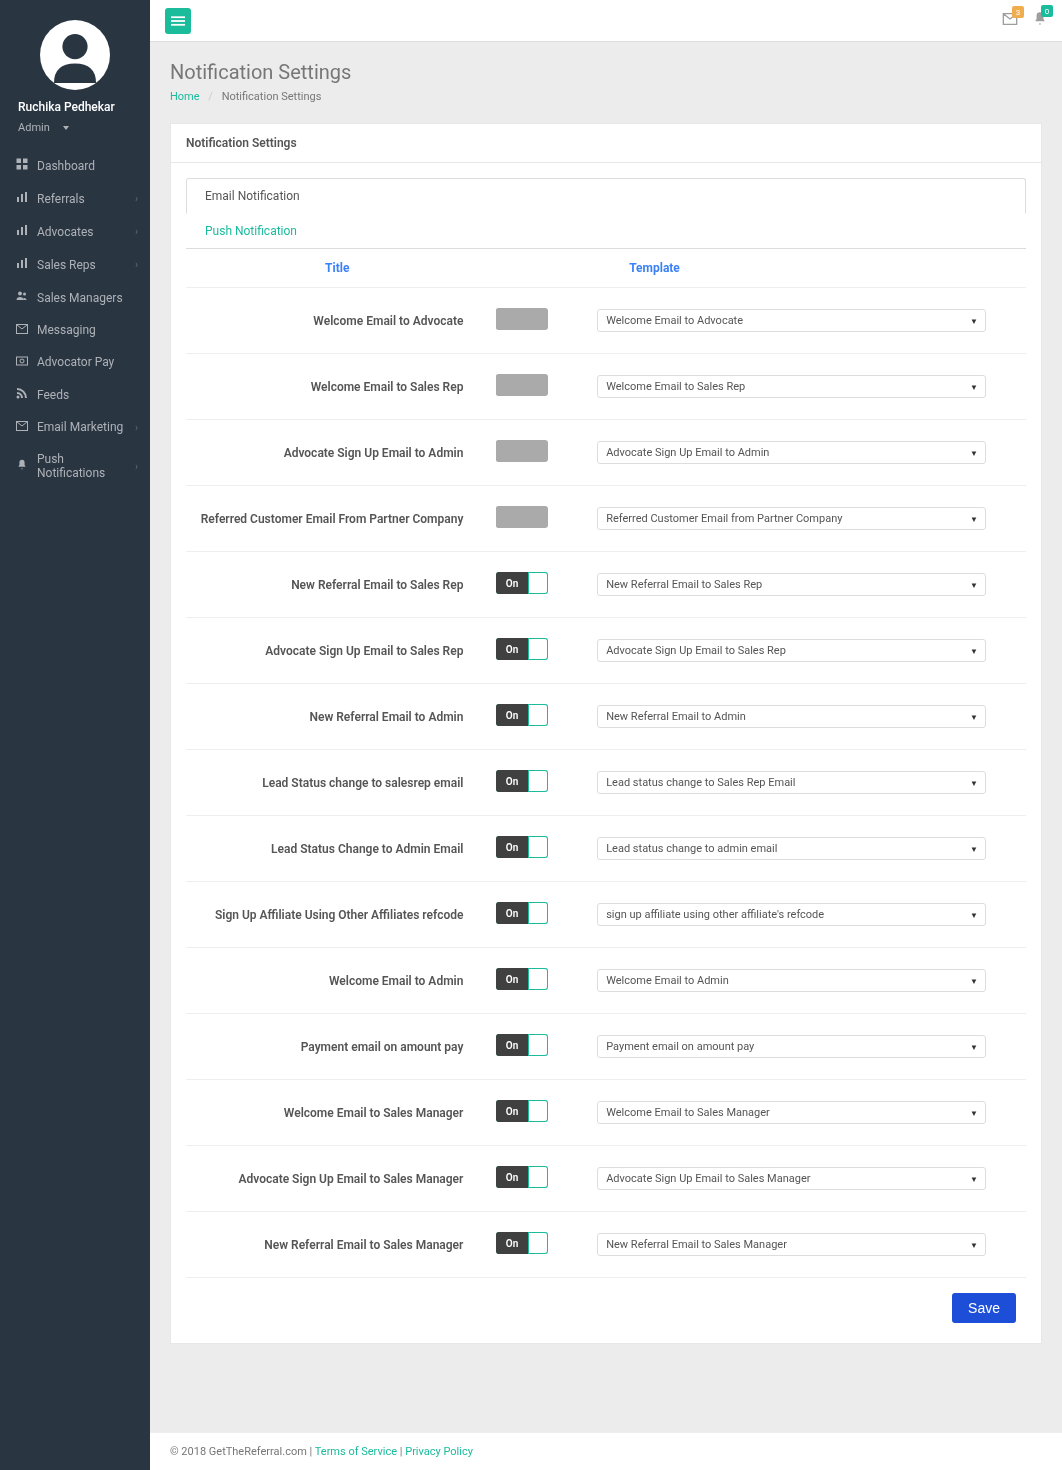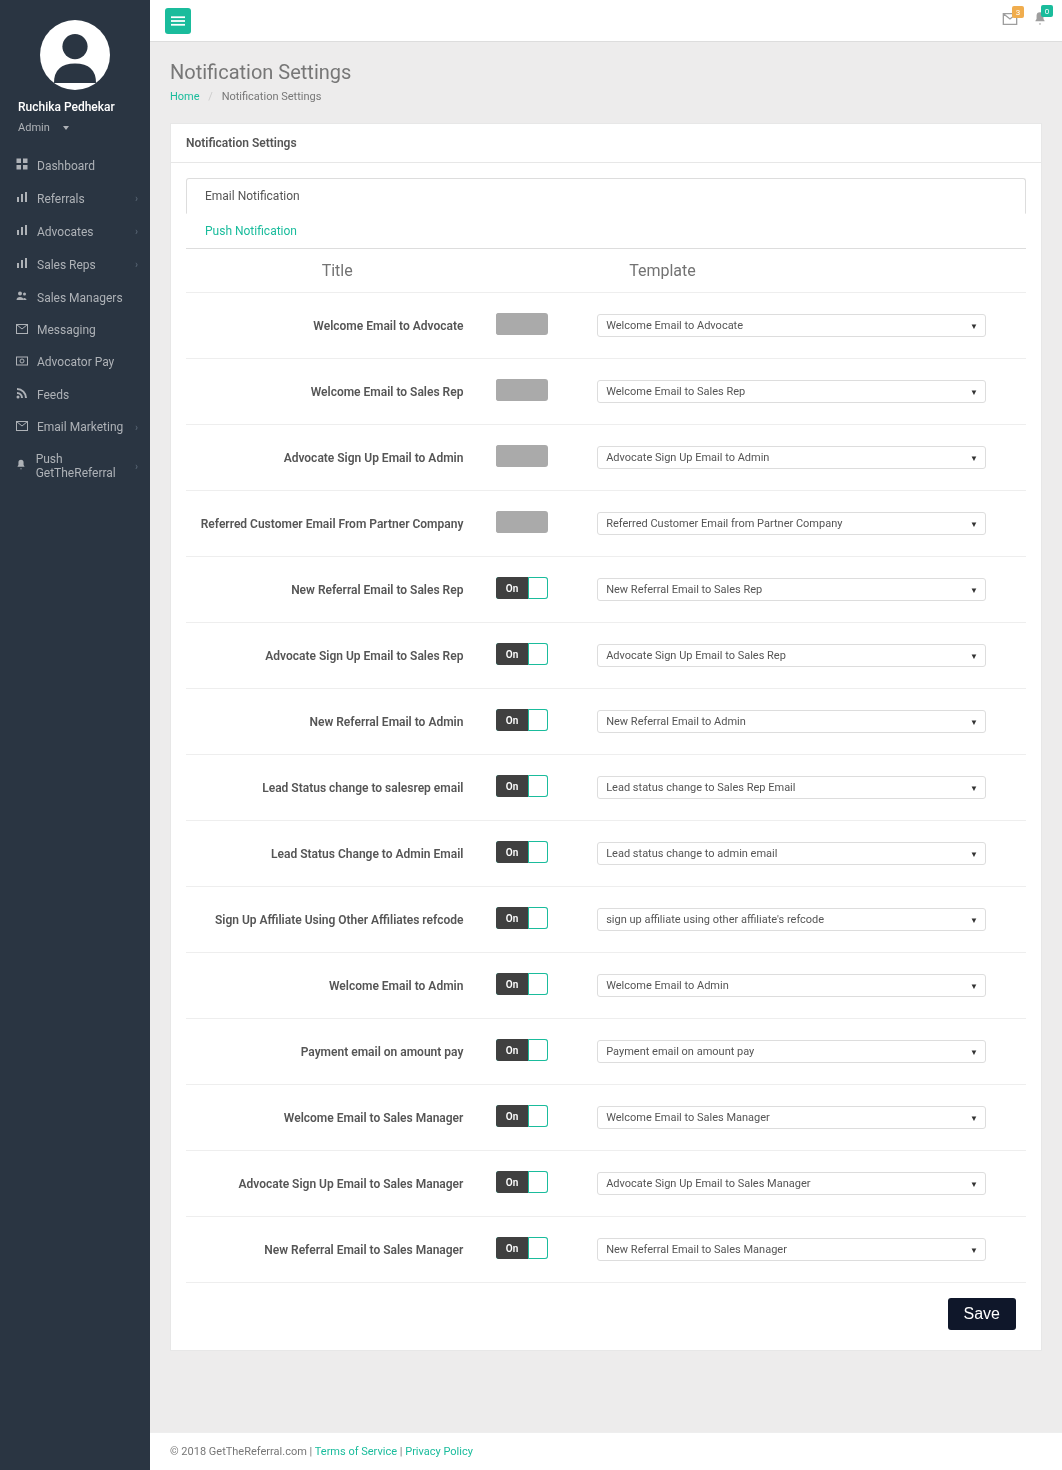--- a/index.html
+++ b/index.html
@@ -40,21 +40,21 @@
     .panel-heading { padding: 12px 15px; border-bottom: 1px solid #e7e7e7; font-size: 12px; font-weight: 600; color: #555; }
     .panel-body { padding: 15px; }
     
     .tabs { border-bottom: 1px solid #ddd; display: flex; flex-direction: column; }
     .tab { padding: 10px 18px; font-size: 12px; cursor: pointer; border: 1px solid transparent; margin-bottom: -1px; border-radius: 3px 3px 0 0; }
     .tab.active { border-color: #ddd #ddd #fff; background: #fff; color: #555; }
     .tab.inactive { color: #1abc9c; }
     
     .settings-table { width: 100%; border-collapse: collapse; }
     .settings-table tr { border-bottom: 1px solid #eee; }
-    .settings-table th { font-size: 16px; font-weight: 400; color: #737373; padding: 12px 8px; text-align: center; }
+    .settings-table th { font-size: 12px; font-weight: 700; color: #3b82f6; padding: 12px 8px; text-align: center; }
     .settings-table th.title-col { width: 36%; }
     .settings-table th.toggle-col { width: 12%; }
     .settings-table th.template-col { width: 52%; text-align: left; padding-left: 40px; }
     .settings-table td { padding: 20px 8px; }
     .settings-table td.title-cell { text-align: right; font-size: 12px; font-weight: 600; color: #555; padding-right: 25px; }
     .settings-table td.toggle-cell { text-align: left; }
     .settings-table td.template-cell { padding-right: 40px; }
     
     .toggle { display: inline-flex; width: 52px; height: 22px; border-radius: 3px; overflow: hidden; position: relative; cursor: pointer; font-size: 10px; font-weight: 600; }
     .toggle-off { background: #aaa; }
@@ -62,21 +62,21 @@
     .toggle-on { background: #1abc9c; }
     .toggle-on .toggle-label { background: #404040; color: #fff; width: 60%; display: flex; align-items: center; justify-content: center; height: 100%; position: absolute; left: 0; }
     .toggle-on .toggle-handle { background: #fff; width: 40%; height: 100%; position: absolute; right: 0; border: 1px solid #1abc9c; border-radius: 0 3px 3px 0; }
     .toggle-off .toggle-handle { background: #aaa; width: 40%; height: 100%; position: absolute; left: 0; }
 
     .select-wrap { position: relative; }
     .select { width: 100%; padding: 4px 24px 4px 8px; border: 1px solid #ddd; border-radius: 3px; font-size: 11px; background: #fff; appearance: none; cursor: pointer; color: #555; text-overflow: ellipsis; white-space: nowrap; overflow: hidden; }
     .select-arrow { position: absolute; right: 8px; top: 50%; transform: translateY(-50%); font-size: 8px; pointer-events: none; color: #333; }
 
     .save-row { text-align: right; padding: 15px 10px 5px; }
-    .save-btn { background: #0f172a; color: #fff; border: none; padding: 7px 16px; border-radius: 3px; font-size: 16px; cursor: pointer; }
+    .save-btn { background: #1d4ed8; color: #fff; border: none; padding: 7px 16px; border-radius: 3px; font-size: 14px; cursor: pointer; }
     
     .footer { background: #fff; padding: 12px 20px; font-size: 11px; color: #777; border-top: 1px solid #eee; }
     .footer a { color: #1abc9c; text-decoration: none; }
   </style>
 </head>
 <body>
 
 <div class="sidebar">
   <div class="sidebar-avatar">
     <svg viewBox="0 0 100 100">
@@ -163,21 +163,21 @@
             <rect x="1" y="1" width="22" height="18"></rect>
             <path d="M1 1l11 9 11-9"></path>
           </svg></span>
         <span>Email Marketing</span>
         <span class="chevron">›</span>
       </li>
       <li>
         <span class="nav-icon"><svg width="12" height="12" viewBox="0 0 24 28" fill="#aeb2b7">
             <path d="M12 2a6 6 0 0 0-6 6v6l-2 3v1h16v-1l-2-3V8a6 6 0 0 0-6-6zm-2 20a2 2 0 0 0 4 0z"></path>
           </svg></span>
-        <span>Push GetTheReferral</span>
+        <span>Push Notifications</span>
         <span class="chevron">›</span>
       </li>
     </ul>
 </div>
 
 <div class="main">
   <div class="topbar">
     <div class="menu-toggle">
       <svg width="14" height="14" viewBox="0 0 24 24">
           <rect y="4" width="24" height="3"></rect>

